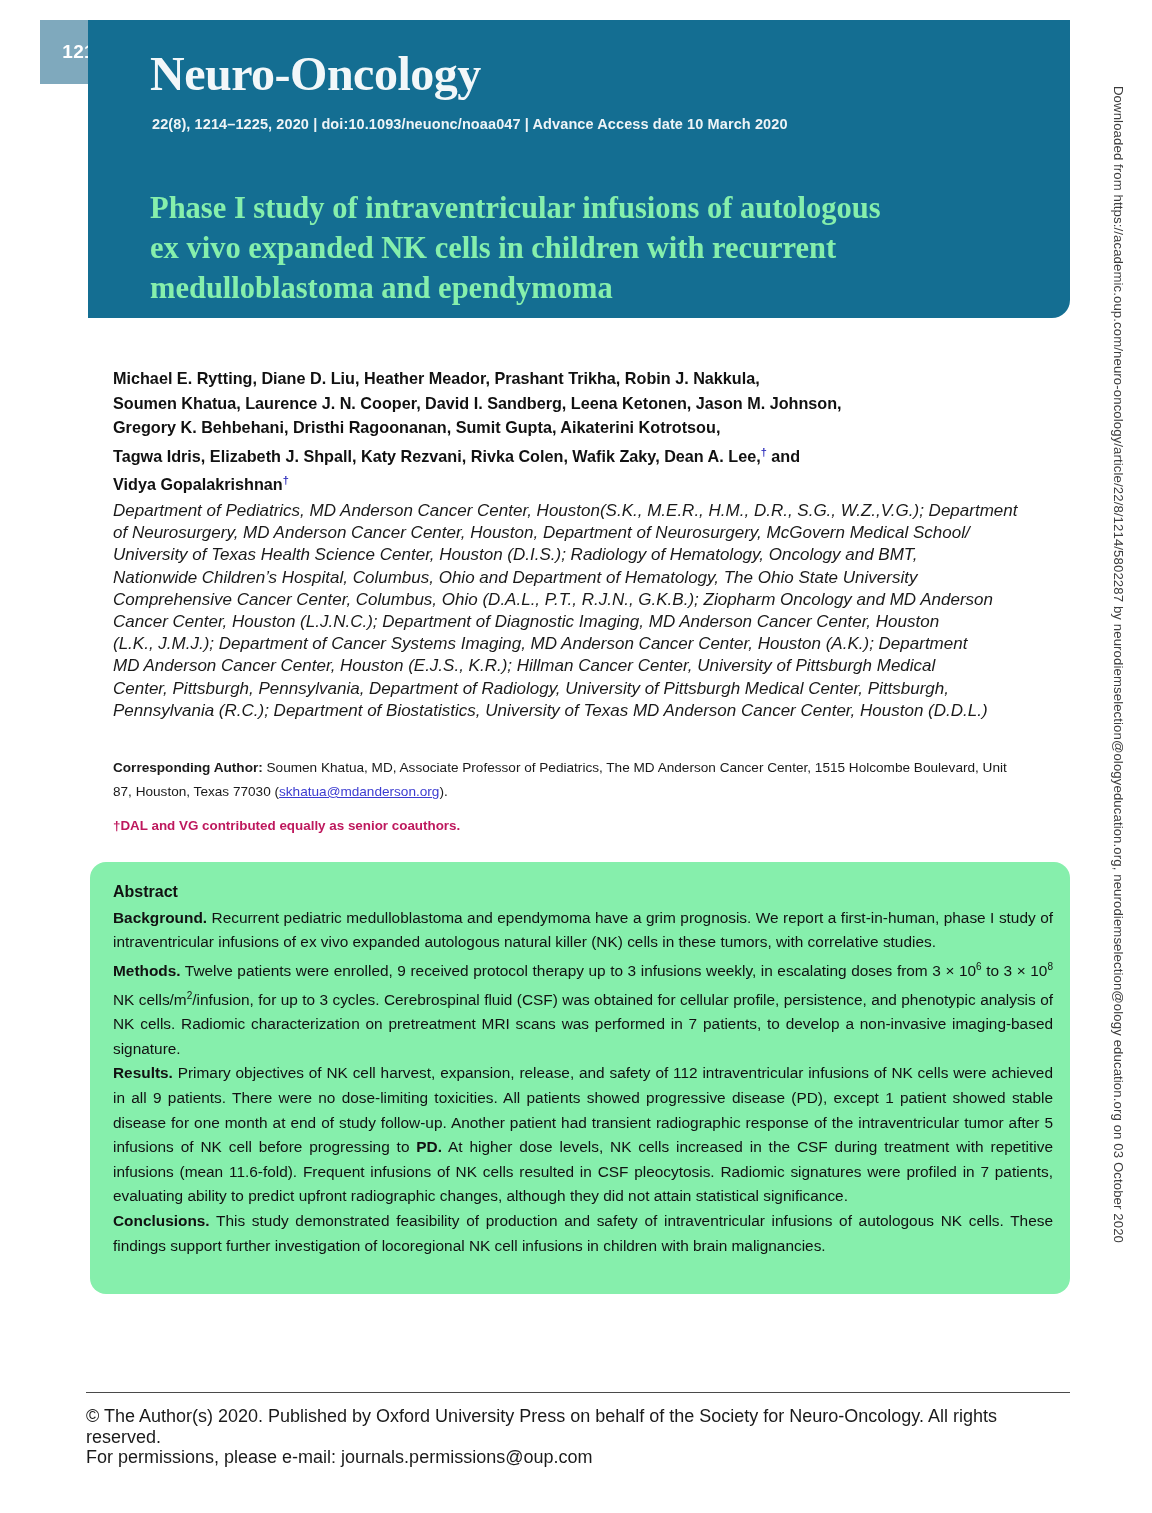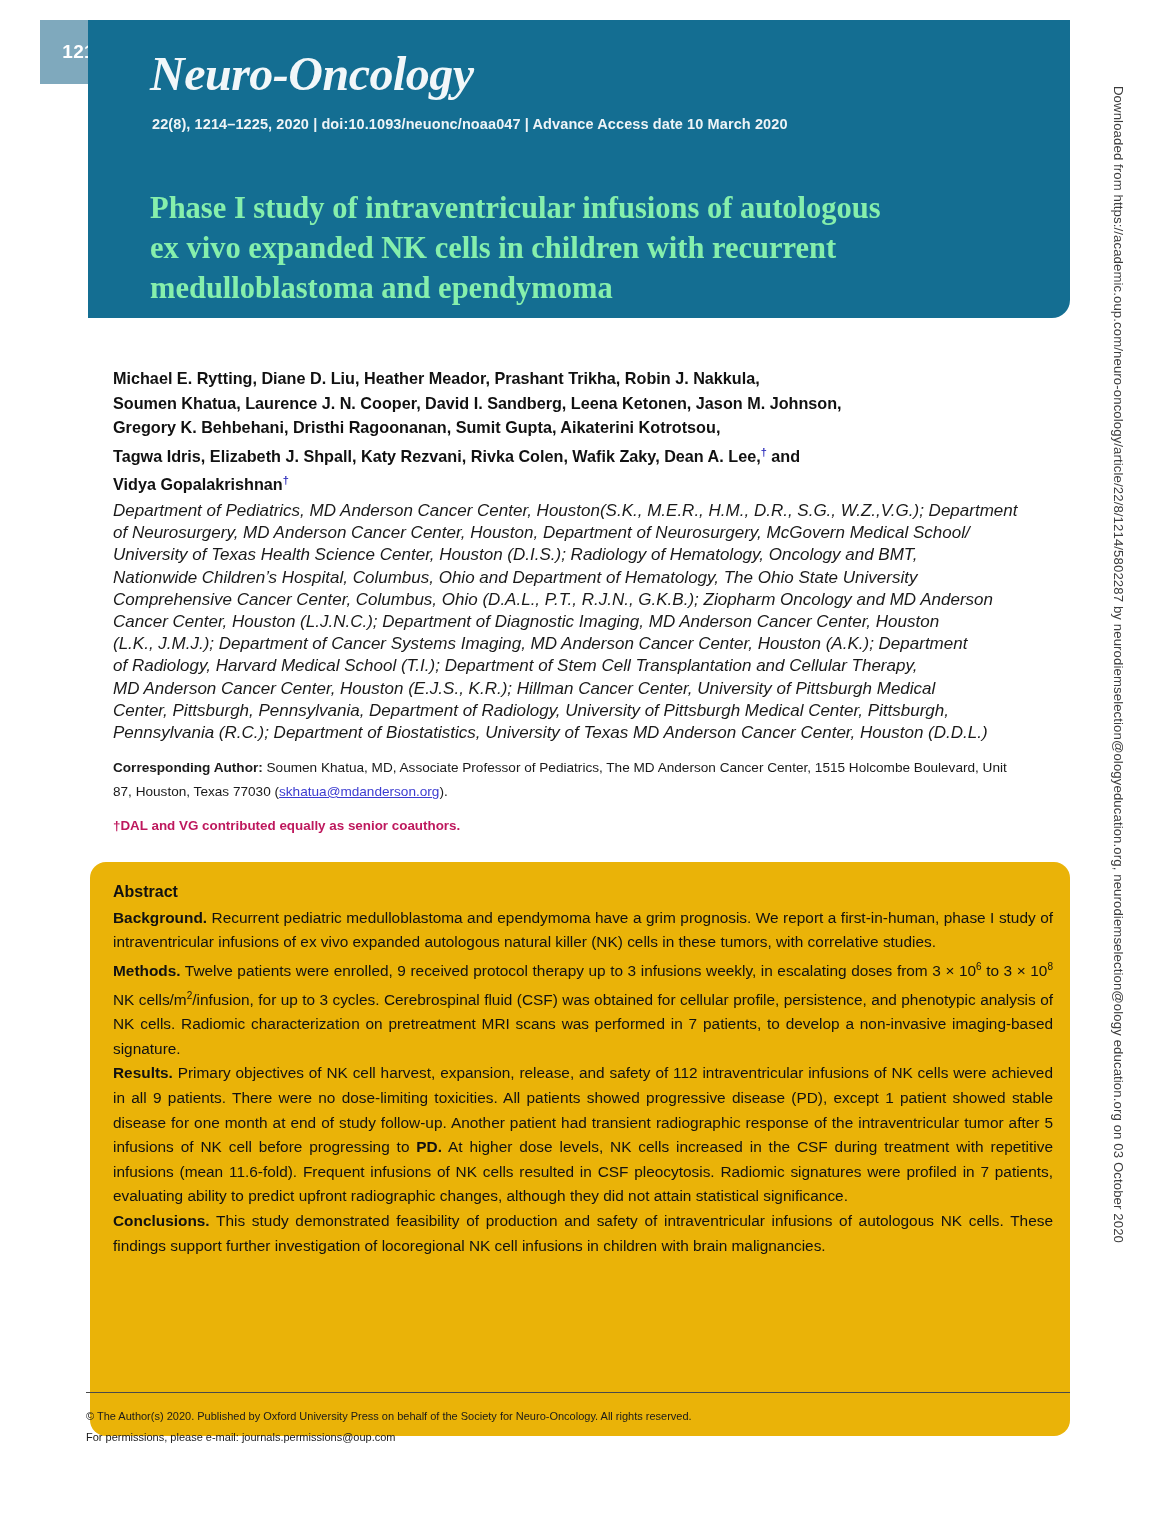--- a/index.html
+++ b/index.html
@@ -50,21 +50,20 @@
   }
   #journal-title {
     position: absolute;
     left: 62px;
     top: 26px;
     font-family: "Liberation Serif", serif;
     font-weight: 700;
     font-size: 48px;
     letter-spacing: -0.5px;
     color: #f2f7f9;
-    font-style: italic;
   }
   #journal-meta {
     position: absolute;
     left: 64px;
     top: 96px;
     font-size: 14.5px;
     font-weight: 600;
     letter-spacing: 0.1px;
     color: #eef4f7;
   }
@@ -129,22 +128,22 @@
     font-weight: 600;
     color: #be185d;
   }
 
   
   #abstract-panel {
     position: absolute;
     left: 90px;
     top: 862px;
     width: 980px;
-    height: 574px;
-    background: #eab308;
+    height: 432px;
+    background: #86efac;
     border-radius: 16px;
     box-sizing: border-box;
   }
   #abstract-inner {
     position: absolute;
     left: 23px;
     top: 18px;
     width: 940px;
     font-size: 15.4px;
     line-height: 24.6px;
@@ -169,21 +168,21 @@
     top: 1392px;
     width: 984px;
     height: 1px;
     background: #4a4a4a;
   }
   #footer-text {
     position: absolute;
     left: 86px;
     top: 1406px;
     width: 960px;
-    font-size: 11px;
+    font-size: 18px;
     line-height: 20.5px;
     color: #1a1a1a;
   }
   #footer-text span { display: block; }
 
   
   #download-sidebar {
     position: absolute;
     left: 1092px;
     top: 0px;
@@ -228,21 +227,20 @@
 </div>
 
 <div id="affiliations">
   <span class="fline">Department of Pediatrics, MD Anderson Cancer Center, Houston(S.K., M.E.R., H.M., D.R., S.G., W.Z.,V.G.); Department</span>
   <span class="fline">of Neurosurgery, MD Anderson Cancer Center, Houston, Department of Neurosurgery, McGovern Medical School/</span>
   <span class="fline">University of Texas Health Science Center, Houston (D.I.S.); Radiology of Hematology, Oncology and BMT,</span>
   <span class="fline">Nationwide Children’s Hospital, Columbus, Ohio and Department of Hematology, The Ohio State University</span>
   <span class="fline">Comprehensive Cancer Center, Columbus, Ohio (D.A.L., P.T., R.J.N., G.K.B.); Ziopharm Oncology and MD Anderson</span>
   <span class="fline">Cancer Center, Houston (L.J.N.C.); Department of Diagnostic Imaging, MD Anderson Cancer Center, Houston</span>
   <span class="fline">(L.K., J.M.J.); Department of Cancer Systems Imaging, MD Anderson Cancer Center, Houston (A.K.); Department</span>
-  <span class="fline">of Radiology, Harvard Medical School (T.I.); Department of Stem Cell Transplantation and Cellular Therapy,</span>
   <span class="fline">MD Anderson Cancer Center, Houston (E.J.S., K.R.); Hillman Cancer Center, University of Pittsburgh Medical</span>
   <span class="fline">Center, Pittsburgh, Pennsylvania, Department of Radiology, University of Pittsburgh Medical Center, Pittsburgh,</span>
   <span class="fline">Pennsylvania (R.C.); Department of Biostatistics, University of Texas MD Anderson Cancer Center, Houston (D.D.L.)</span>
 </div>
 
 <div id="corresponding-author">
   <span class="ca-label">Corresponding Author:</span><span> Soumen Khatua, MD, Associate Professor of Pediatrics, The MD Anderson Cancer Center, 1515 Holcombe Boulevard, Unit 87, Houston, Texas 77030 (</span><a class="email-link" href="#">skhatua@mdanderson.org</a><span>).</span>
 </div>
 
 <div id="equal-contribution-note">†DAL and VG contributed equally as senior coauthors.</div>

